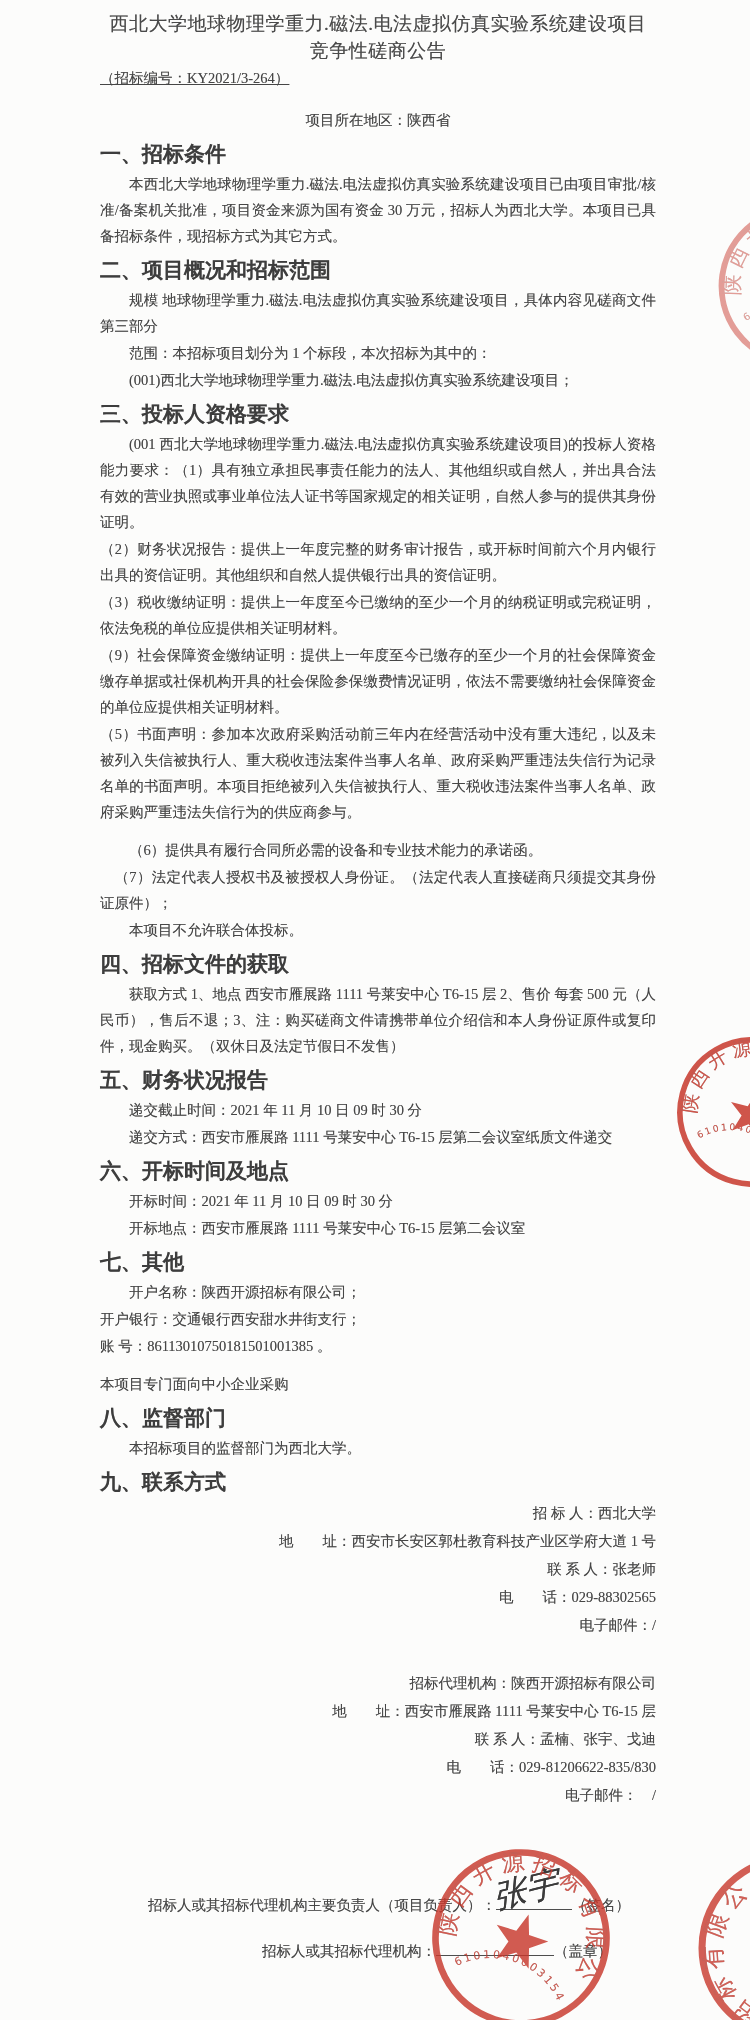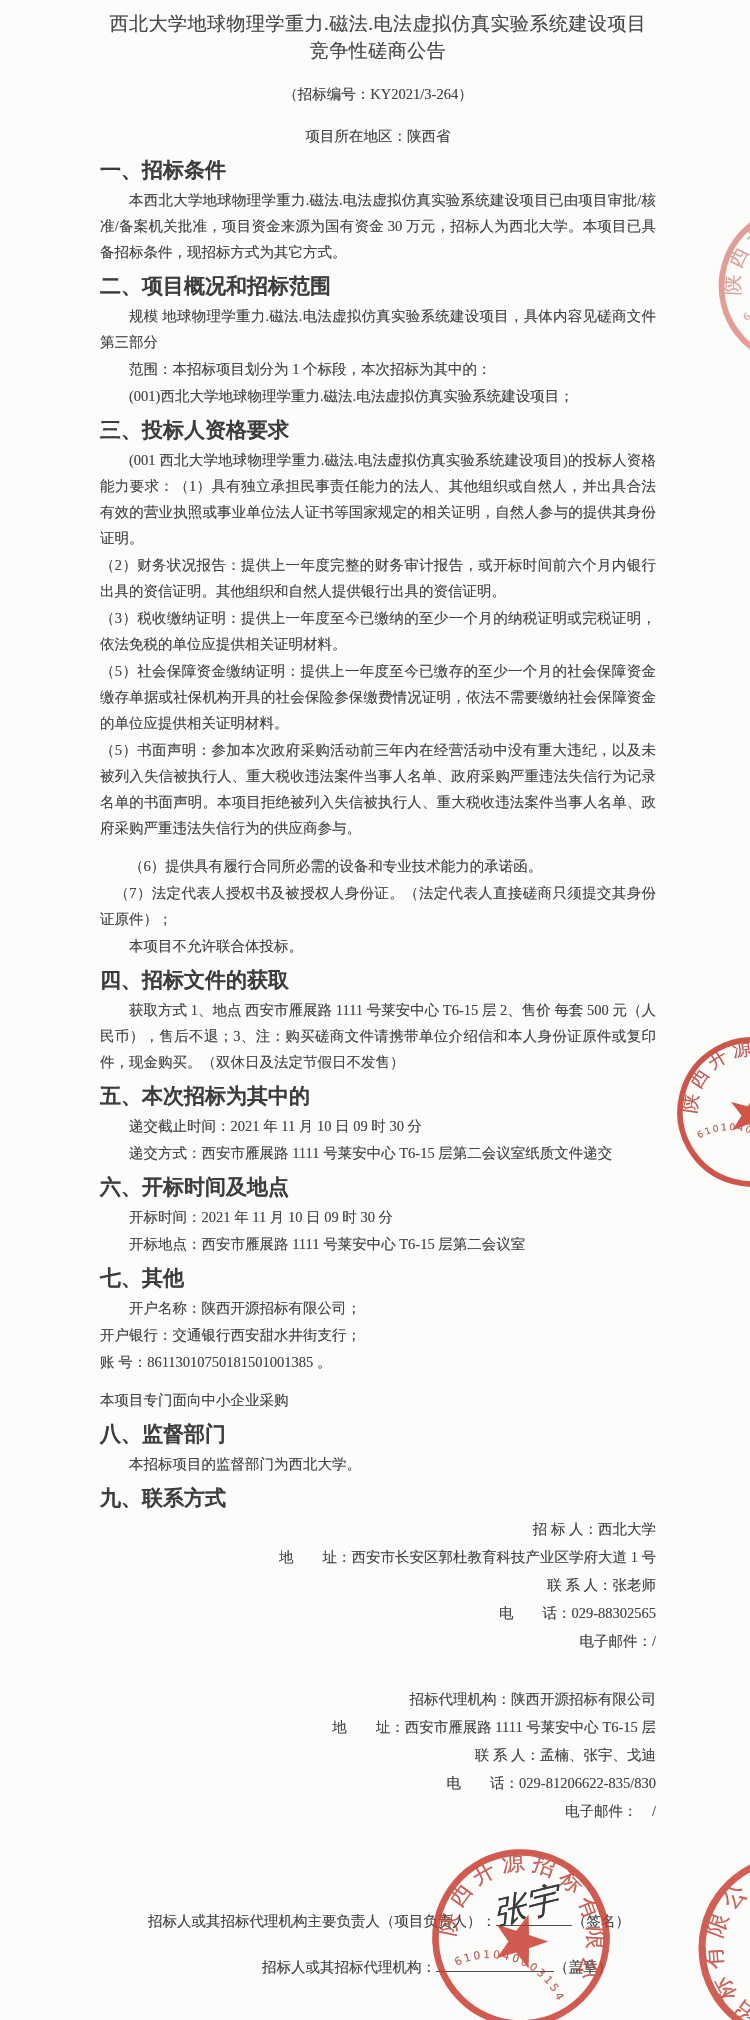--- a/index.html
+++ b/index.html
@@ -8,21 +8,21 @@
     background:#fcfcfb;overflow:hidden;
     color:#464646;
     font-family:"Liberation Serif","DejaVu Serif",serif;
     text-shadow:0 0 .6px rgba(90,90,90,.55);
   }
   .doc{padding:10px 94px 0 100px;font-size:14.5px;}
   .title{
     text-align:center;font-size:19px;line-height:27px;color:#4a4a4a;
     letter-spacing:.5px;
   }
-  .tender-no{text-align:center;font-size:14.5px;line-height:26px;margin-top:17px;}
+  .tender-no{font-size:14.5px;line-height:26px;margin-top:1px;text-decoration:underline;}
   .doc-body{margin-top:14px;}
   .meta{line-height:26px;margin:16px 0 2px;text-align:center;}
   .h{font-weight:bold;font-size:21px;line-height:26px;margin:8px 0 4px;color:#3d3d3d;}
   .p{line-height:26px;text-align:justify;margin:0 0 1px;}
   .ind{text-indent:2em;}
   .ind-sm{text-indent:1em;font-family:Liberation Serif, serif;}
   .kv{line-height:28px;margin-left:2em;text-align:right;}
   .gap{margin-top:12px;}
   .biggap{margin-top:30px;}
   
@@ -61,28 +61,28 @@
         <div class="h">一、招标条件</div>
         <div class="p ind">本西北大学地球物理学重力.磁法.电法虚拟仿真实验系统建设项目已由项目审批/核准/备案机关批准，项目资金来源为国有资金 30 万元，招标人为西北大学。本项目已具备招标条件，现招标方式为其它方式。</div>
         <div class="h">二、项目概况和招标范围</div>
         <div class="p ind">规模 地球物理学重力.磁法.电法虚拟仿真实验系统建设项目，具体内容见磋商文件第三部分</div>
         <div class="p ind">范围：本招标项目划分为 1 个标段，本次招标为其中的：</div>
         <div class="p ind">(001)西北大学地球物理学重力.磁法.电法虚拟仿真实验系统建设项目；</div>
         <div class="h">三、投标人资格要求</div>
         <div class="p ind">(001 西北大学地球物理学重力.磁法.电法虚拟仿真实验系统建设项目)的投标人资格能力要求：（1）具有独立承担民事责任能力的法人、其他组织或自然人，并出具合法有效的营业执照或事业单位法人证书等国家规定的相关证明，自然人参与的提供其身份证明。</div>
         <div class="p">（2）财务状况报告：提供上一年度完整的财务审计报告，或开标时间前六个月内银行出具的资信证明。其他组织和自然人提供银行出具的资信证明。</div>
         <div class="p">（3）税收缴纳证明：提供上一年度至今已缴纳的至少一个月的纳税证明或完税证明，依法免税的单位应提供相关证明材料。</div>
-        <div class="p">（5）社会保障资金缴纳证明：提供上一年度至今已缴存的至少一个月的社会保障资金缴存单据或社保机构开具的社会保险参保缴费情况证明，依法不需要缴纳社会保障资金的单位应提供相关证明材料。</div>
+        <div class="p">（9）社会保障资金缴纳证明：提供上一年度至今已缴存的至少一个月的社会保障资金缴存单据或社保机构开具的社会保险参保缴费情况证明，依法不需要缴纳社会保障资金的单位应提供相关证明材料。</div>
         <div class="p">（5）书面声明：参加本次政府采购活动前三年内在经营活动中没有重大违纪，以及未被列入失信被执行人、重大税收违法案件当事人名单、政府采购严重违法失信行为记录名单的书面声明。本项目拒绝被列入失信被执行人、重大税收违法案件当事人名单、政府采购严重违法失信行为的供应商参与。</div>
         <div class="p ind gap">（6）提供具有履行合同所必需的设备和专业技术能力的承诺函。</div>
         <div class="p ind-sm">（7）法定代表人授权书及被授权人身份证。（法定代表人直接磋商只须提交其身份证原件）；</div>
         <div class="p ind">本项目不允许联合体投标。</div>
         <div class="h">四、招标文件的获取</div>
         <div class="p ind">获取方式 1、地点 西安市雁展路 1111 号莱安中心 T6-15 层 2、售价 每套 500 元（人民币），售后不退；3、注：购买磋商文件请携带单位介绍信和本人身份证原件或复印件，现金购买。（双休日及法定节假日不发售）</div>
-        <div class="h">五、本次招标为其中的</div>
+        <div class="h">五、财务状况报告</div>
         <div class="p ind">递交截止时间：2021 年 11 月 10 日 09 时 30 分</div>
         <div class="p ind">递交方式：西安市雁展路 1111 号莱安中心 T6-15 层第二会议室纸质文件递交</div>
         <div class="h">六、开标时间及地点</div>
         <div class="p ind">开标时间：2021 年 11 月 10 日 09 时 30 分</div>
         <div class="p ind">开标地点：西安市雁展路 1111 号莱安中心 T6-15 层第二会议室</div>
         <div class="h">七、其他</div>
         <div class="p ind">开户名称：陕西开源招标有限公司；</div>
         <div class="p">开户银行：交通银行西安甜水井街支行；</div>
         <div class="p">账 号：86113010750181501001385 。</div>
         <div class="p gap">本项目专门面向中小企业采购</div>

